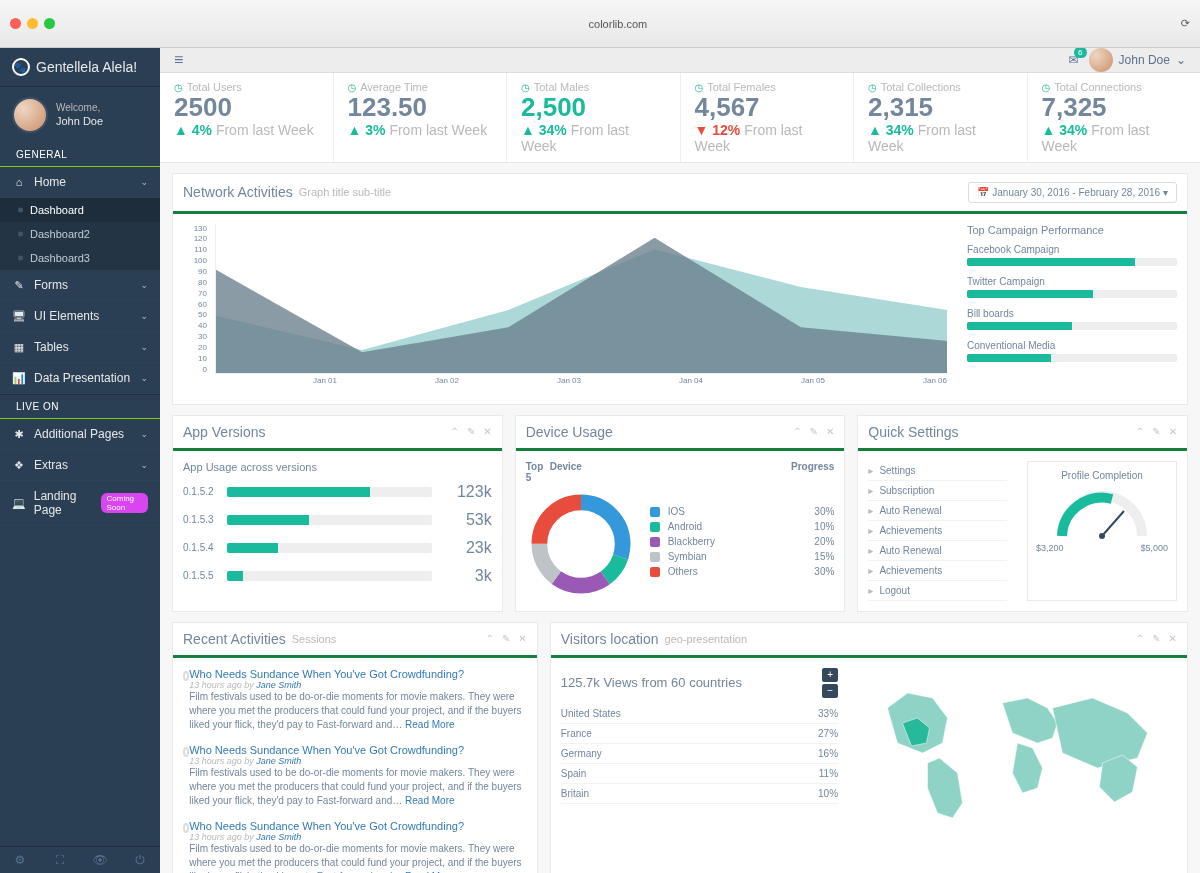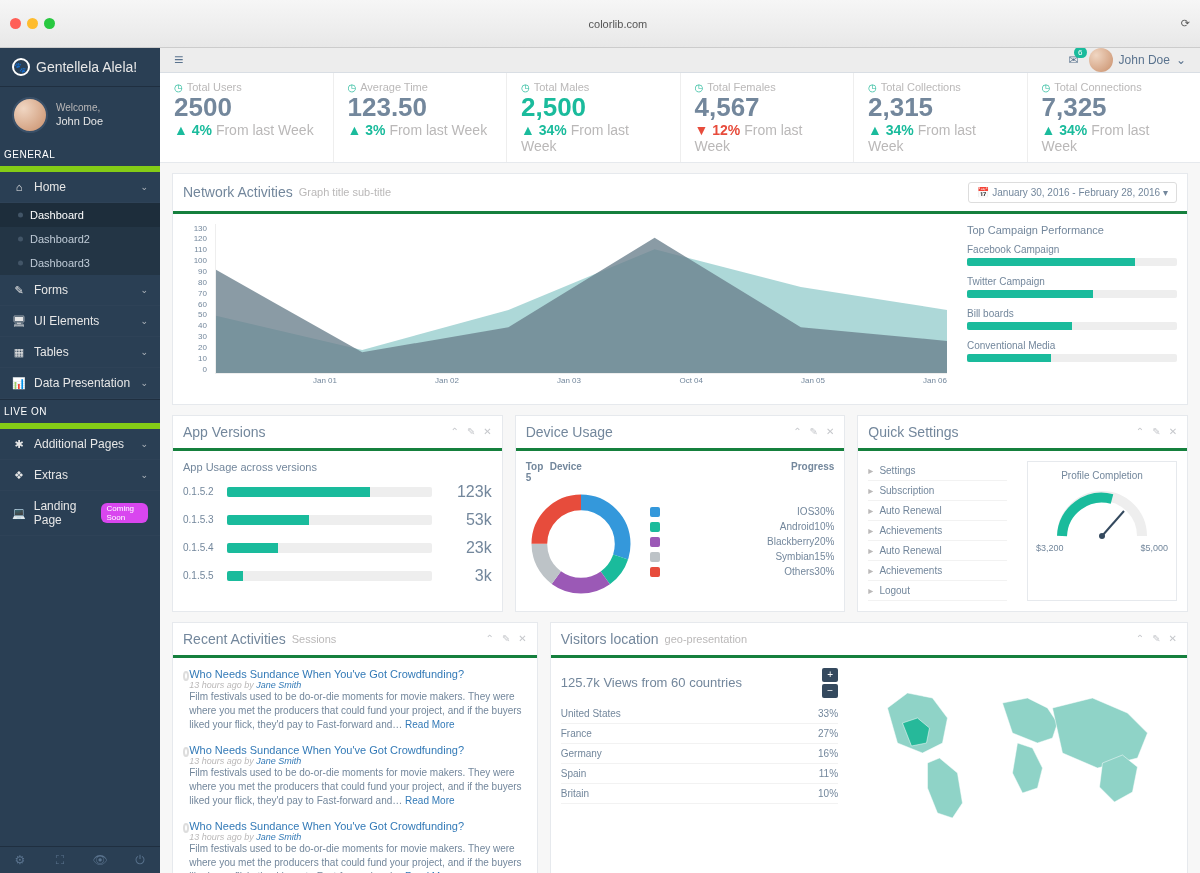--- a/index.html
+++ b/index.html
@@ -13,21 +13,21 @@
   .content-wrap { flex:1; display:flex; overflow:hidden; }
   
   .sidebar { width: 160px; background:#2A3F54; color:#E7E7E7; display:flex; flex-direction:column; font-size:12px;}
   .brand { display:flex; align-items:center; gap:6px; padding:10px 12px; border-bottom:1px solid #1f2f40; font-size:14px; font-weight:400;}
   .brand-icon{ width:18px; height:18px; border:2px solid #fff; border-radius:50%; display:flex; align-items:center; justify-content:center;}
   .brand-icon span{font-size:10px;}
   .profile { display:flex; align-items:center; gap:8px; padding:10px 12px;}
   .avatar{ width:36px;height:36px;border-radius:50%; background:radial-gradient(circle at 30% 30%, #f0d6c2, #c98f6b); border:2px solid #3a5068;}
   .profile-text{ font-size:11px; line-height:1.3;}
   .profile-text .welcome{display:block; font-size:10px; color:#BAB8B8;}
-  .section-label{ padding:6px 4px; font-size:10px; color:#fff; border-bottom:6px solid #84cc16; letter-spacing:.5px;}
+  .section-label{ padding:6px 16px; font-size:10px; color:#fff; border-bottom:1px solid #84cc16; letter-spacing:.5px;}
   .menu{ list-style:none; }
   .menu>li{ }
   .menu-item{ display:flex; align-items:center; padding:8px 12px; color:#E7E7E7; cursor:pointer; gap:8px; border-bottom:1px solid rgba(255,255,255,0.02);}
   .menu-item .chev{ margin-left:auto; font-size:9px; opacity:.7;}
   .menu-item .ico{ width:14px; text-align:center; font-size:11px;}
   .submenu{ list-style:none; background:#233545;}
   .submenu li{ padding:6px 12px 6px 30px; font-size:11px; color:#c0ccd8; cursor:pointer; position:relative;}
   .submenu li.active{ background:#1d2d3b; color:#fff;}
   .submenu li::before{content:""; position:absolute; left:18px; top:50%; width:5px; height:5px; border-radius:50%; background:#425567; transform:translateY(-50%);}
   .badge-soon{ background:#d946ef; color:#fff; border-radius:6px; font-size:8px; padding:1px 5px; margin-left:4px;}
@@ -82,21 +82,21 @@
   .ver-bar{ flex:1; height:10px; background:#eee; border-radius:2px; overflow:hidden;}
   .ver-bar i{ display:block; height:100%; background:#1ABB9C;}
   .ver-val{ width:60px; text-align:right; font-size:16px; color:#73879C; font-weight:300;}
   
   .dev-wrap{ display:flex; gap:14px; align-items:center;}
   .donut{ width:110px; height:110px;}
   .legend{ flex:1;}
   .legend-head{ display:flex; font-size:10px; font-weight:bold; color:#73879C; margin-bottom:6px;}
   .legend-head span:nth-child(1){width:24px;}
   .legend-head span:nth-child(2){flex:1;}
-  .legend-row{ display:flex; align-items:center; font-size:10px; margin-bottom:4px;text-align:right;}
+  .legend-row{ display:flex; align-items:center; font-size:10px; margin-bottom:4px;}
   .sw{ width:10px; height:10px; border-radius:2px; margin-right:8px;}
   .legend-row .n{ flex:1;}
   
   .qs-wrap{ display:flex; gap:20px;}
   .qs-list{ list-style:none; flex:1;}
   .qs-list li{ padding:4px 0; font-size:10px; color:#73879C; border-bottom:1px solid #f2f2f2; cursor:pointer; display:flex; align-items:center; gap:6px;}
   .qs-list li .ic{ color:#BAB8B8;}
   .gauge-box{ width:150px; border:1px solid #e6e9ed; padding:8px; text-align:center; font-size:10px;}
   .gauge{ width:100%; height:60px;}
   .gauge-labels{ display:flex; justify-content:space-between; font-size:9px; color:#73879C;}
@@ -319,21 +319,21 @@
                 <div class="plot">
                     <svg id="area-svg" viewBox="0 0 600 140" preserveAspectRatio="none">
                       <path d="M0 140 L0 86.15384615384616 L120 118.46153846153845 L240 80.76923076923077 L360 23.69230769230768 L480 59.23076923076924 L600 80.76923076923077 L600 140 Z" fill="#96CDCD" opacity="0.78"></path>
                       <path d="M0 140 L0 43.07692307692308 L120 120.61538461538461 L240 96.92307692307692 L360 12.92307692307692 L480 96.92307692307692 L600 109.84615384615384 L600 140 Z" fill="#697F8C" opacity="0.78"></path>
                     </svg>
                   </div>
                 <div class="x-axis" id="x-axis">
                     <span>Jan 01</span>
                     <span>Jan 02</span>
                     <span>Jan 03</span>
-                    <span>Oct 04</span>
+                    <span>Jan 04</span>
                     <span>Jan 05</span>
                     <span>Jan 06</span>
                   </div>
               </div>
               <div class="top-camp">
                 <h6>Top Campaign Performance</h6>
                 <div id="campaign-rows">
                     <div class="camp-row"><span>Facebook Campaign</span><div class="camp-bar">
                         <i style="width:80%"></i>
                       </div></div>

